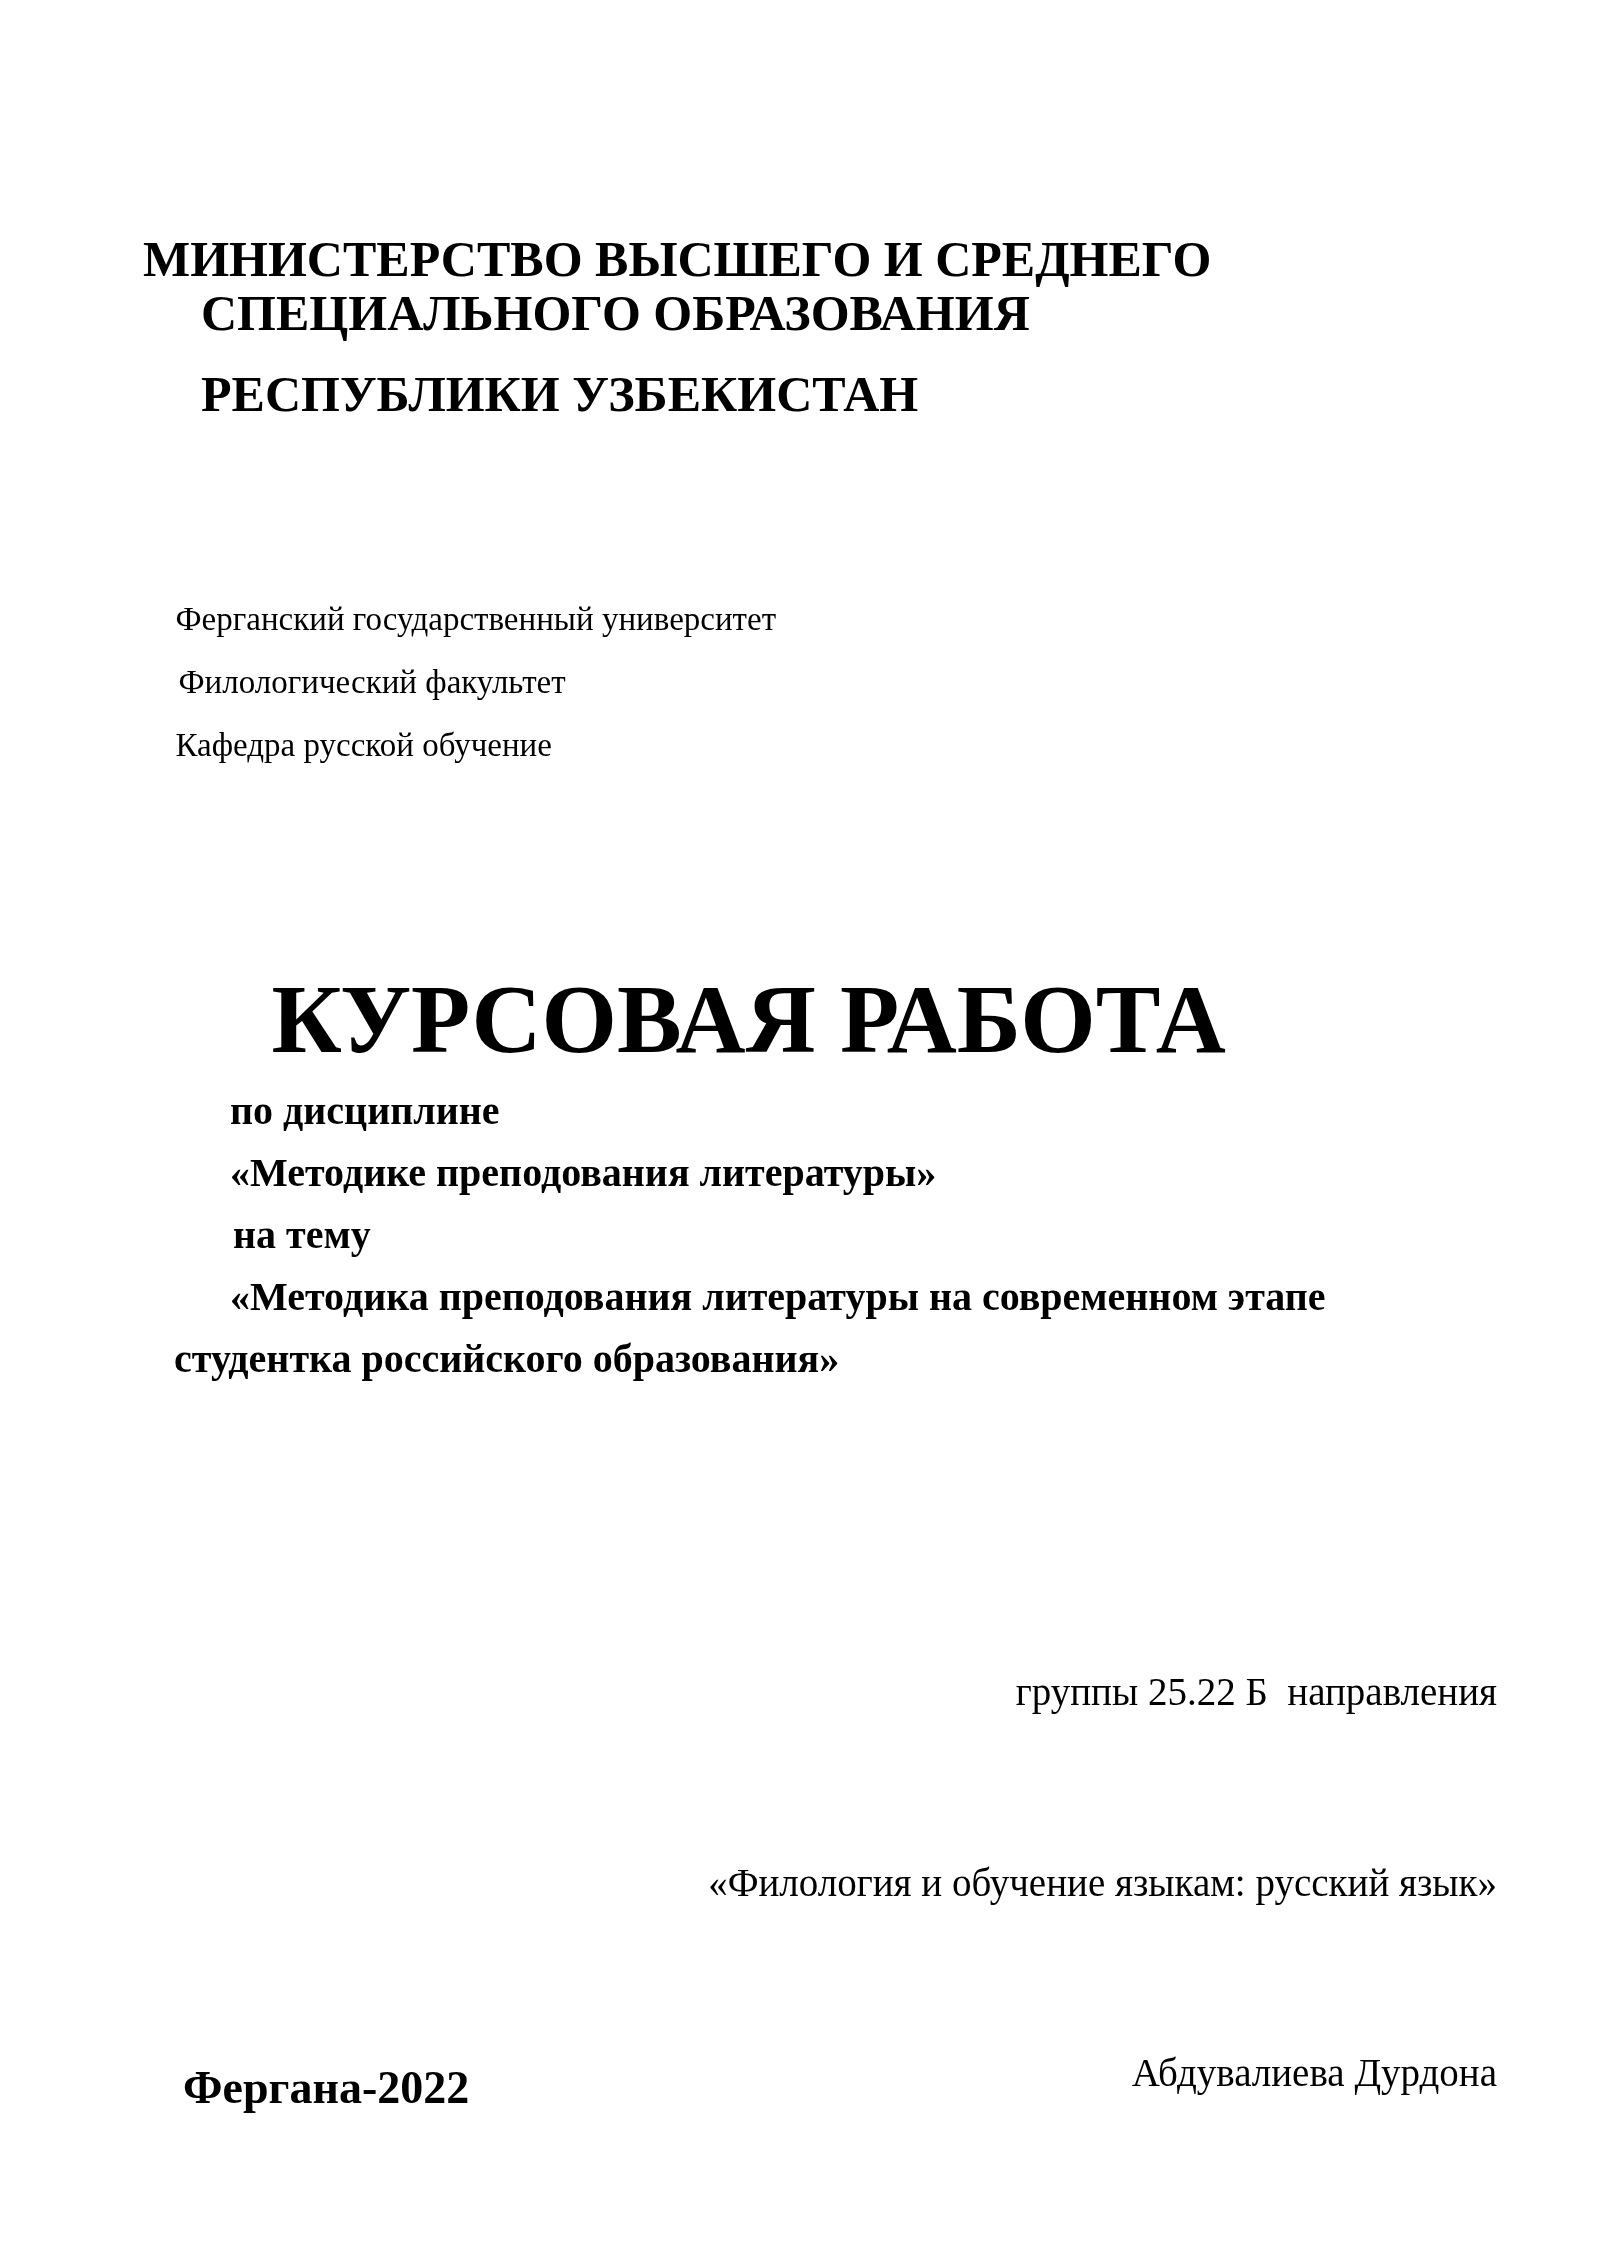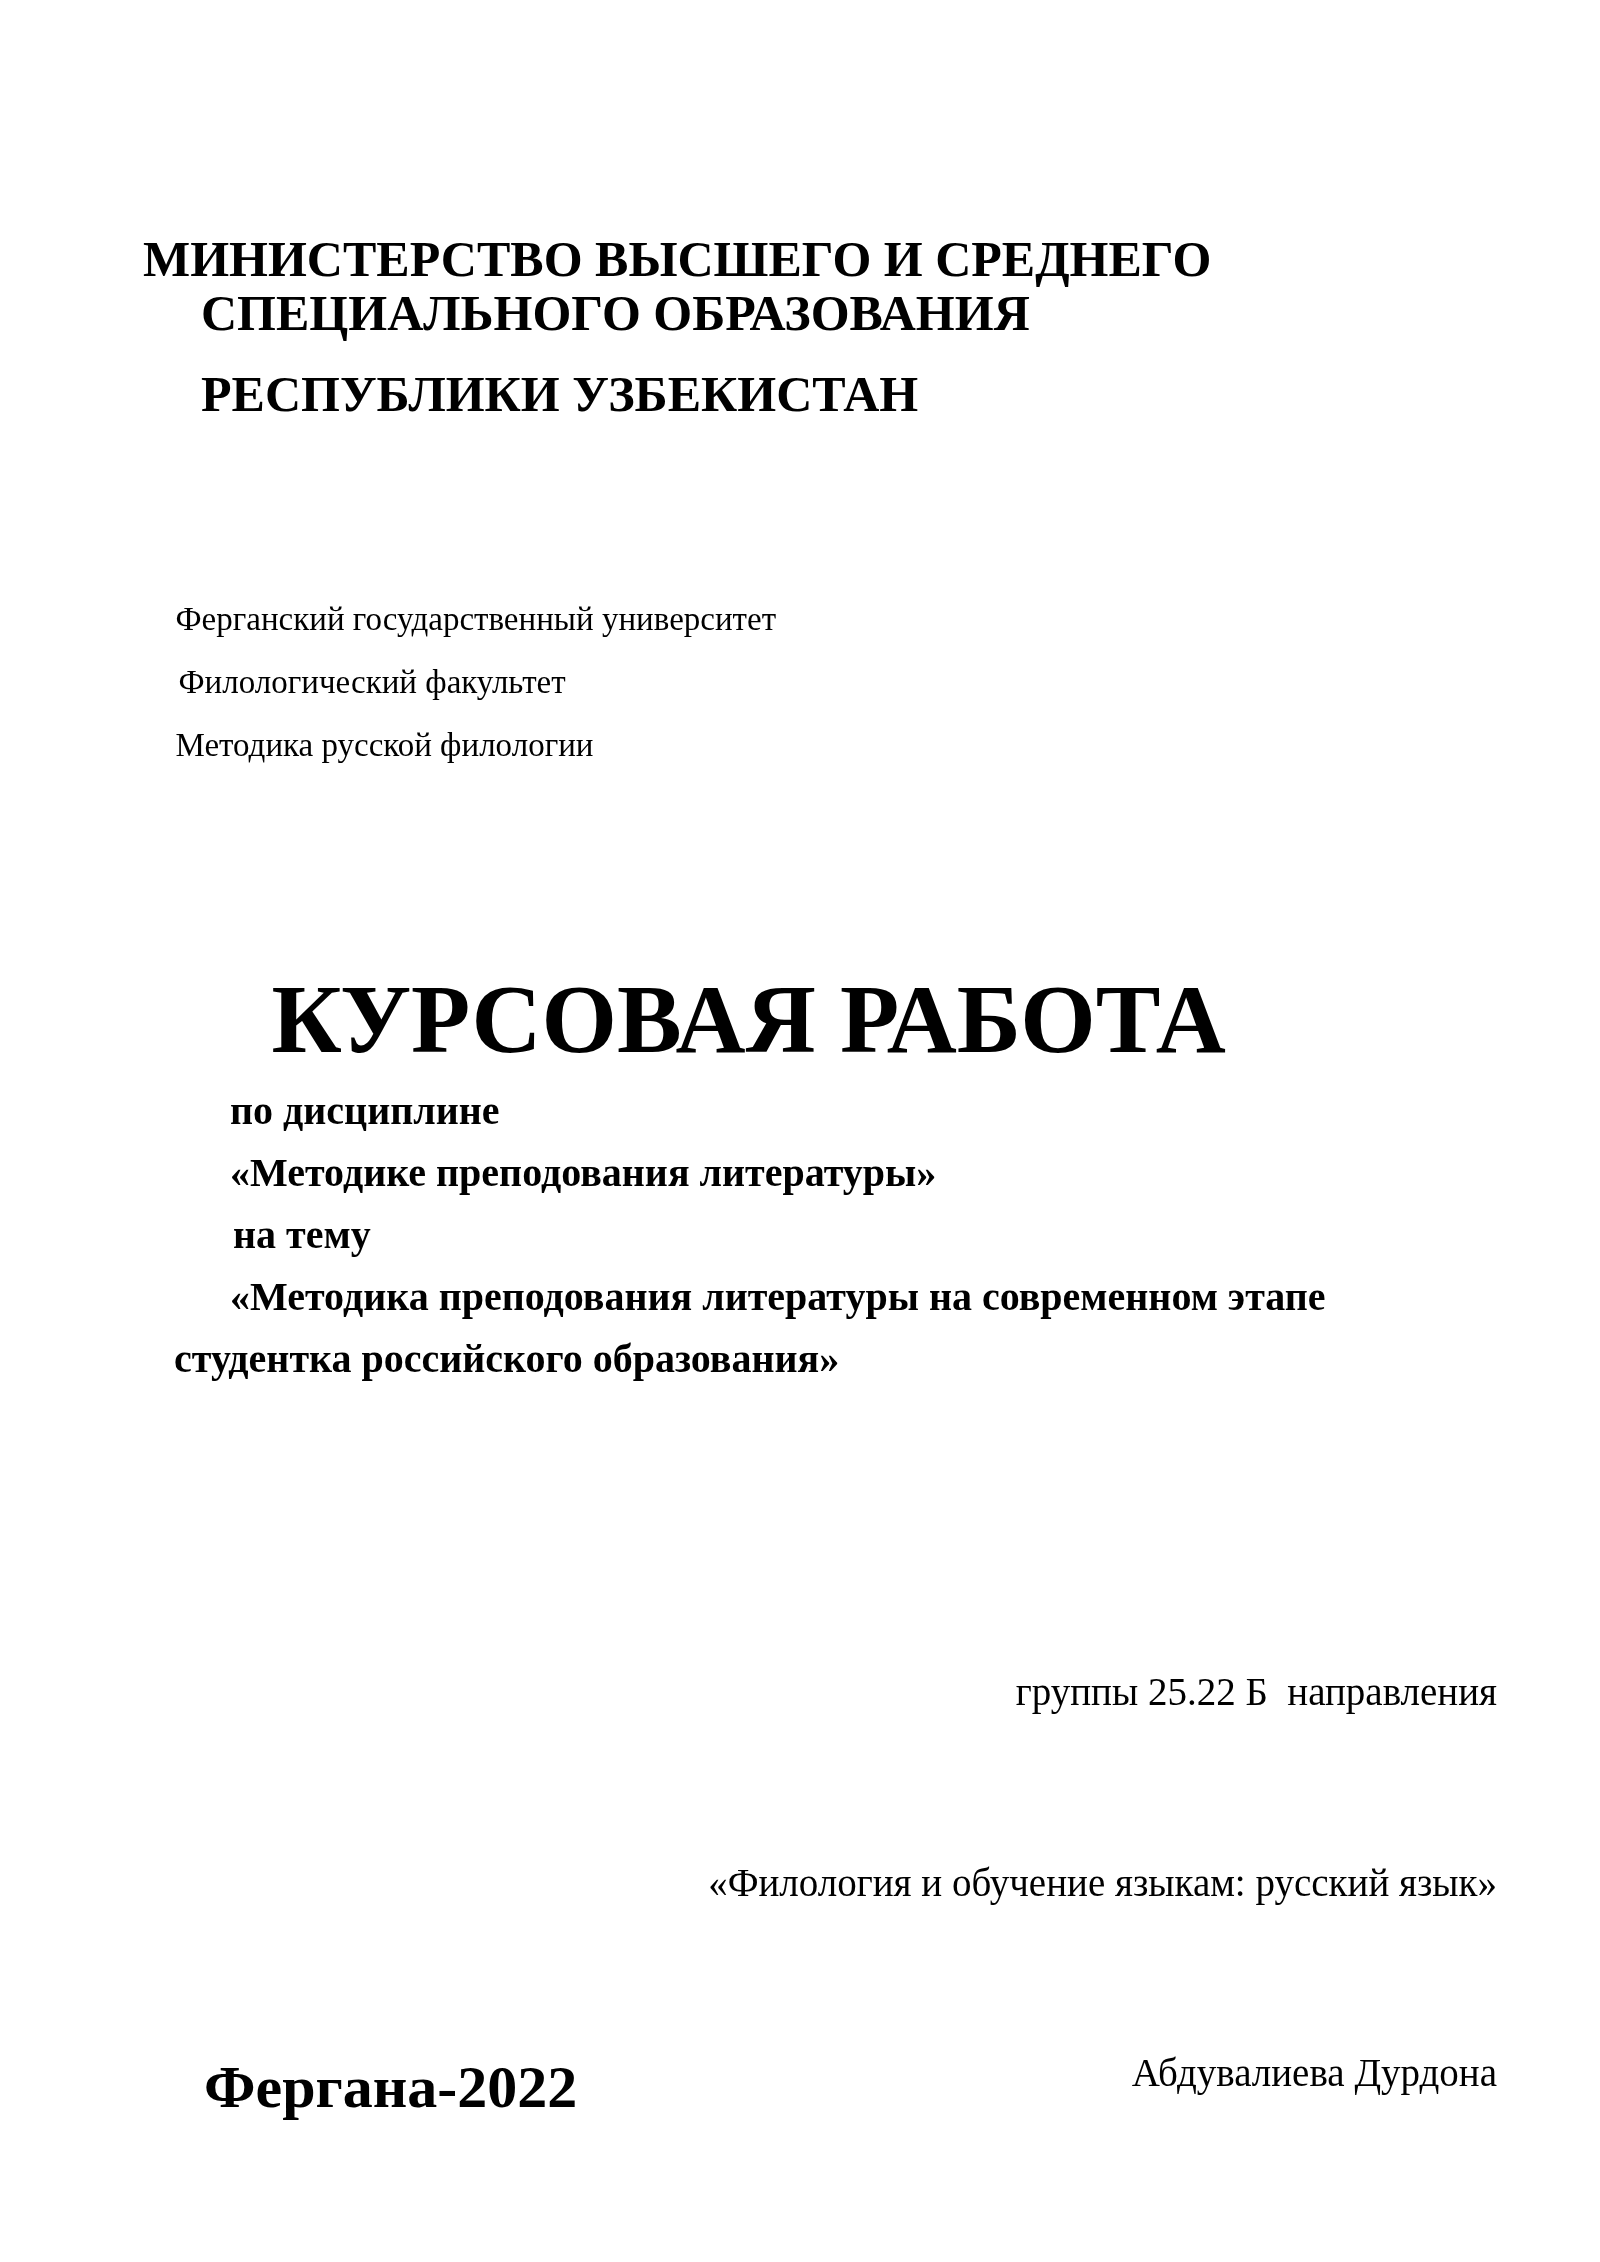--- a/index.html
+++ b/index.html
@@ -51,21 +51,21 @@
   .credits-block {
     position: absolute;
     top: 1533px;
     right: 103px;
     text-align: right;
     font-size: 39px;
     line-height: 63.5px;
     white-space: pre;
   }
   .footer-line {
-    font-size: 60px;
+    font-size: 46px;
     font-weight: bold;
     line-height: 55px;
   }
 </style>
 </head>
 <body>
 
 <div class="page">
 
   <section>
@@ -81,21 +81,21 @@
   </section>
 
   <section>
     <div class="line body-text" style="top:525px">
       <span style="left:126px">Ферганский государственный университет</span>
     </div>
     <div class="line body-text" style="top:588px">
       <span style="left:129px">Филологический факультет</span>
     </div>
     <div class="line body-text" style="top:651px">
-      <span style="left:126px">Методика русской филологии</span>
+      <span style="left:126px">Кафедра русской обучение</span>
     </div>
   </section>
 
   <section>
     <div class="line doc-title" style="top:850px">
       <span style="left:126px">КУРСОВАЯ РАБОТА</span>
     </div>
   </section>
 
   <section>

